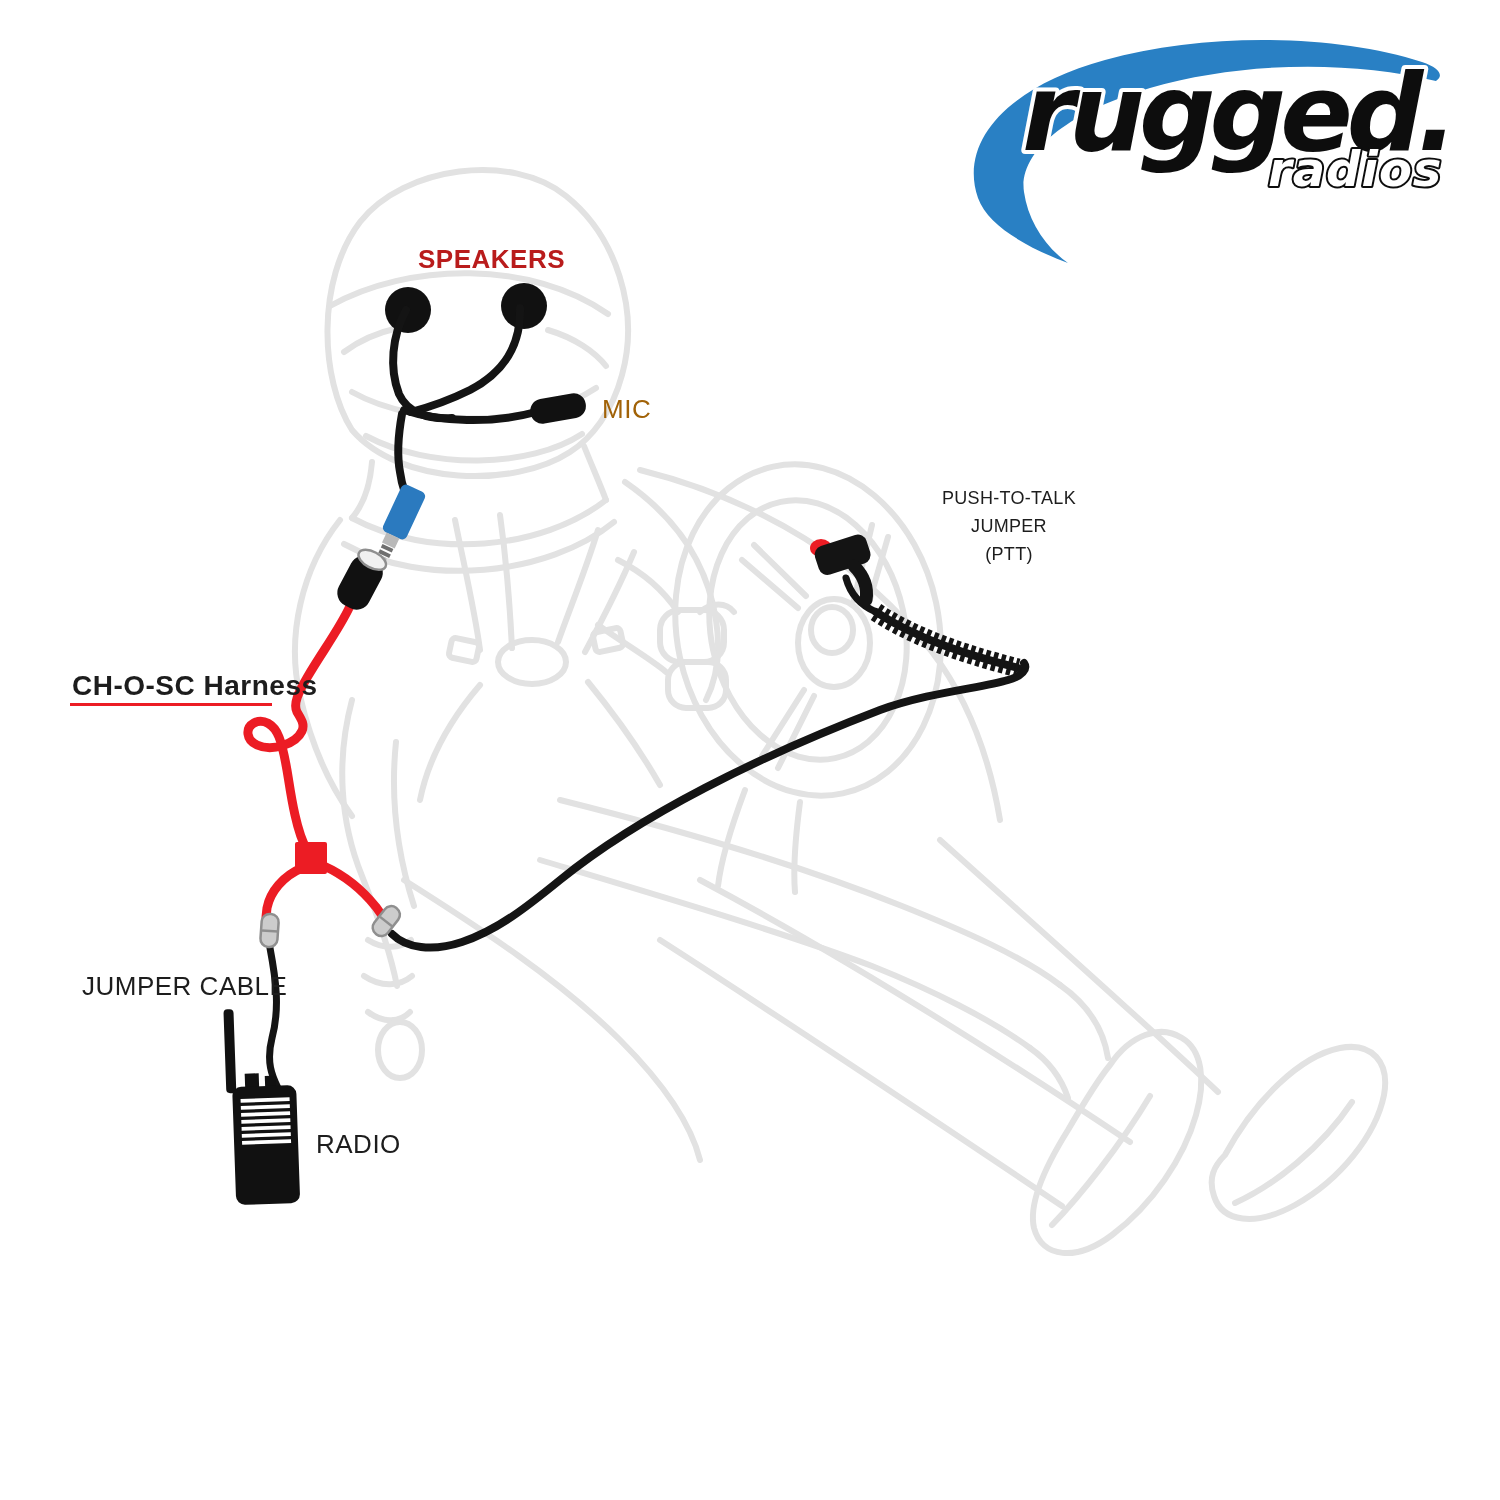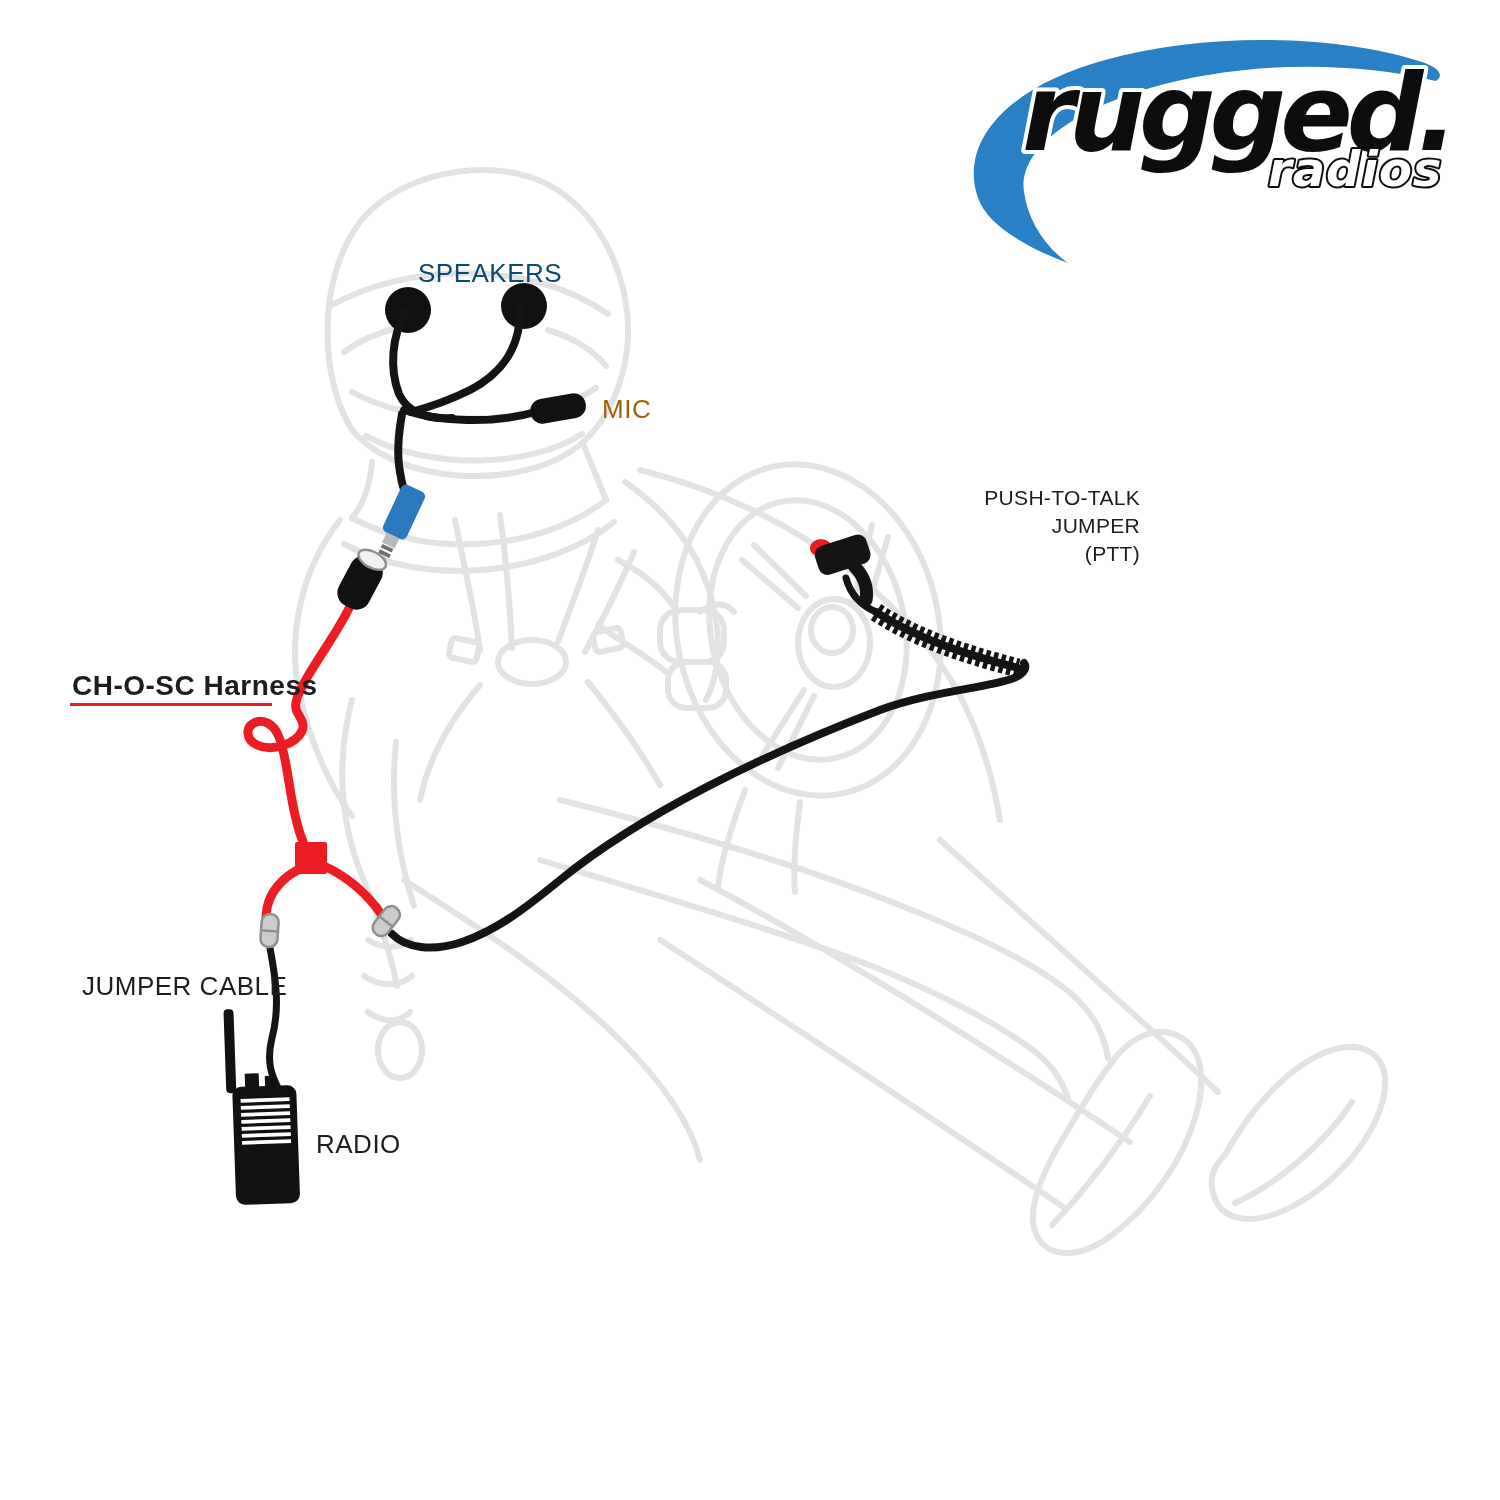--- a/index.html
+++ b/index.html
@@ -5,22 +5,22 @@
   html,body{margin:0;padding:0;background:#ffffff;}
   #stage{
     position:relative;width:1500px;height:1392px;background:#ffffff;overflow:hidden;
     font-family:"Liberation Sans", sans-serif;
   }
   #art{position:absolute;left:0;top:0;width:1500px;height:1500px;}
   .lbl{
     position:absolute;color:#1d1d1d;font-size:26px;letter-spacing:0.5px;
     white-space:nowrap;line-height:1.05;
   }
-  #ptt-label{position:absolute;left:878px;top:484px;width:262px;text-align:right;
-    color:#1d1d1d;font-size:21px;line-height:28px;letter-spacing:0.3px;}
+  #ptt-label{position:absolute;left:878px;top:484px;width:262px;text-align:center;
+    color:#1d1d1d;font-size:18px;line-height:28px;letter-spacing:0.3px;}
   #harness-underline{position:absolute;left:70px;top:703px;width:202px;height:3px;}
   #footnote{
     position:absolute;left:408px;top:1420px;font-size:33px;letter-spacing:0.5px;
   }
 </style>
 </head>
 <body>
 
 <div id="stage">
 
@@ -168,21 +168,21 @@
       </g>
     </g>
 
     <g>
       <path fill="#2980c4" d="M 978,198 C 958,140 1010,86 1105,60 C 1205,32 1335,34 1422,62 C 1440,68 1444,76 1436,81 C 1348,60 1240,62 1150,88 C 1068,112 1018,152 1024,192 C 1028,220 1044,246 1068,263 C 1028,248 988,226 978,198 Z"></path>
       <text x="1022" y="150" font-size="107" font-weight="bold" font-style="italic" font-family="DejaVu Sans, sans-serif" letter-spacing="-6" fill="#0d0d0d" stroke="#ffffff" stroke-width="8" stroke-linejoin="round" style="paint-order:stroke">rugged.</text>
       <text x="1268" y="186" font-size="48" font-weight="bold" font-style="italic" font-family="DejaVu Sans, sans-serif" letter-spacing="1" fill="#ffffff" stroke="#0d0d0d" stroke-width="4" stroke-linejoin="round" style="paint-order:stroke">radios</text>
     </g>
   </svg>
 
-  <div class="lbl" style="left: 418px; top: 260px; color: #0c4a6e;">SPEAKERS</div>
+  <div class="lbl" style="left: 418px; top: 246px; color: #b91c1c; font-weight: bold;">SPEAKERS</div>
 
   <div class="lbl" style="left: 602px; top: 396px; color: #a16207;">MIC</div>
 
   <div id="ptt-label" style="color: rgb(29, 29, 29);">
     <div>PUSH-TO-TALK</div>
     <div>JUMPER</div>
     <div>(PTT)</div>
   </div>
 
   <div class="lbl" style="left: 72px; top: 671px; font-size: 28px; color: rgb(29, 29, 29); font-weight: bold;">CH-O-SC Harness</div>

